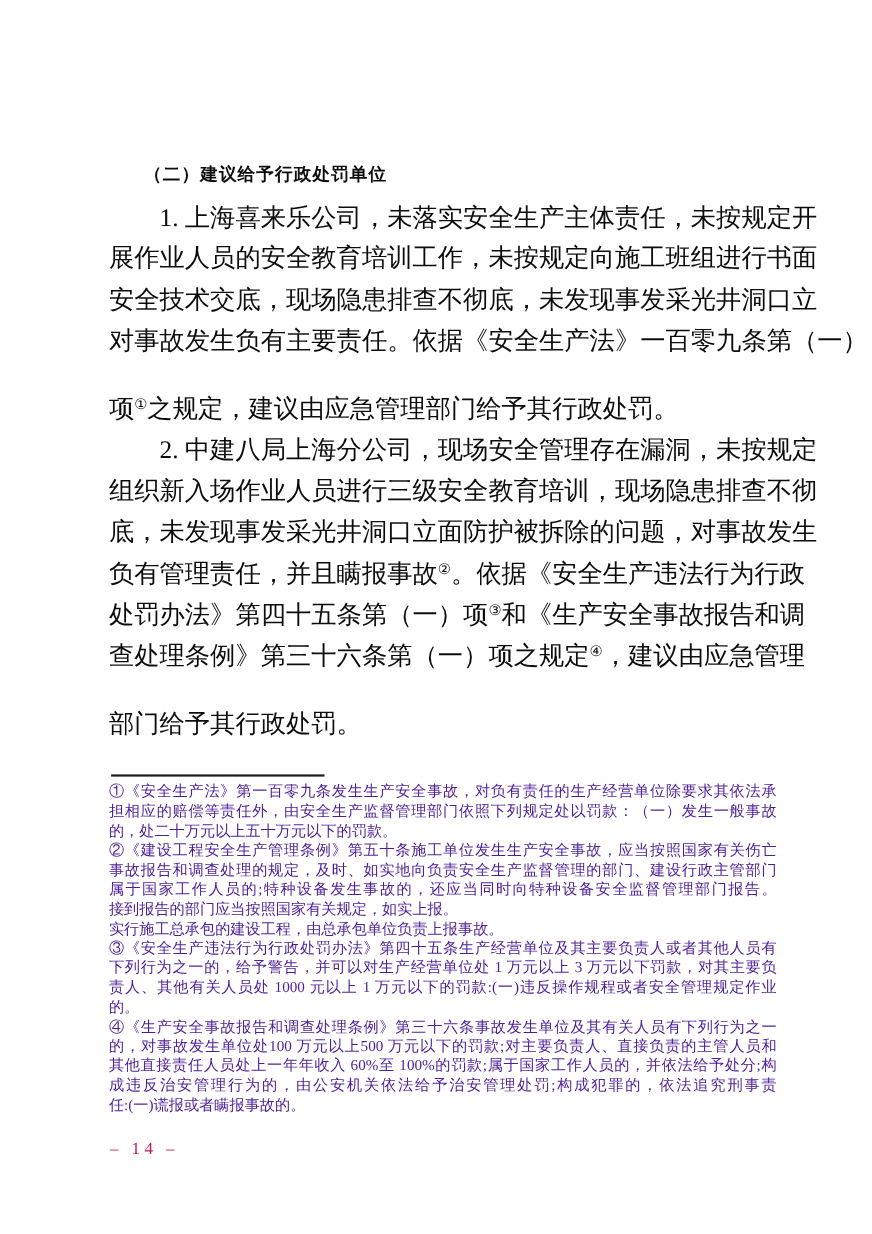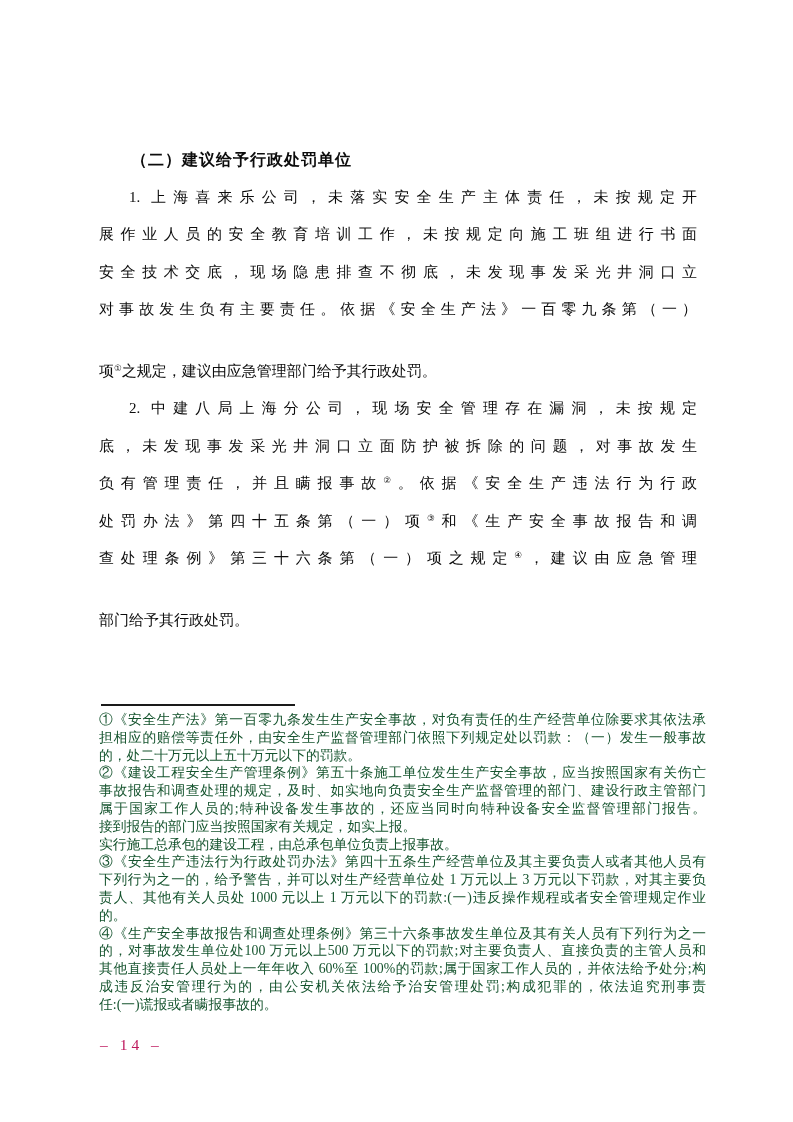--- a/index.html
+++ b/index.html
@@ -25,21 +25,21 @@
   }
   .heading {
     font-size: 16px;
     line-height: 37.5px;
     font-weight: 600;
     text-indent: 2em;
     letter-spacing: 1px;
     color: #0c0c0c;
   }
   .para .line {
-    font-size: 15px;
+    font-size: 23px;
     line-height: 37.5px;
     text-align: justify;
     text-align-last: justify;
     white-space: nowrap;
     color: #0c0c0c;
   }
   .para .line-first {
     text-indent: 2em;
   }
   .para .line-last {
@@ -64,21 +64,21 @@
     height: 2px;
     background: #1a1a1a;
     margin: 0 0 5px 2px;
   }
   .fn .line {
     font-size: 13.8px;
     line-height: 17.8px;
     text-align: justify;
     text-align-last: justify;
     white-space: nowrap;
-    color: #14532d;
+    color: #4c1d95;
   }
   .fn .line-last {
     text-align-last: left;
     white-space: normal;
   }
   
   .page-number {
     position: absolute;
     left: 100px;
     top: 1036px;
@@ -98,20 +98,21 @@
     <div class="para">
         <div class="line line-first">1. 上海喜来乐公司，未落实安全生产主体责任，未按规定开</div>
         <div class="line">展作业人员的安全教育培训工作，未按规定向施工班组进行书面</div>
         <div class="line">安全技术交底，现场隐患排查不彻底，未发现事发采光井洞口立</div>
         <div class="line">对事故发生负有主要责任。依据《安全生产法》一百零九条第（一）</div>
         <div class="line line-last">项<sup class="fn-ref">①</sup>之规定，建议由应急管理部门给予其行政处罚。</div>
       </div>
 
     <div class="para">
         <div class="line line-first">2. 中建八局上海分公司，现场安全管理存在漏洞，未按规定</div>
+        <div class="line">组织新入场作业人员进行三级安全教育培训，现场隐患排查不彻</div>
         <div class="line">底，未发现事发采光井洞口立面防护被拆除的问题，对事故发生</div>
         <div class="line">负有管理责任，并且瞒报事故<sup class="fn-ref">②</sup>。依据《安全生产违法行为行政</div>
         <div class="line">处罚办法》第四十五条第（一）项<sup class="fn-ref">③</sup>和《生产安全事故报告和调</div>
         <div class="line">查处理条例》第三十六条第（一）项之规定<sup class="fn-ref">④</sup>，建议由应急管理</div>
         <div class="line line-last">部门给予其行政处罚。</div>
       </div>
   </div>
 
   <div class="footnotes">
     <div class="fn-rule"></div>

